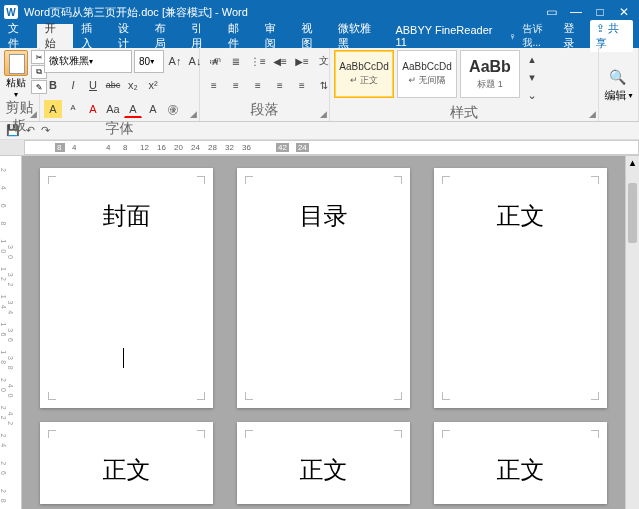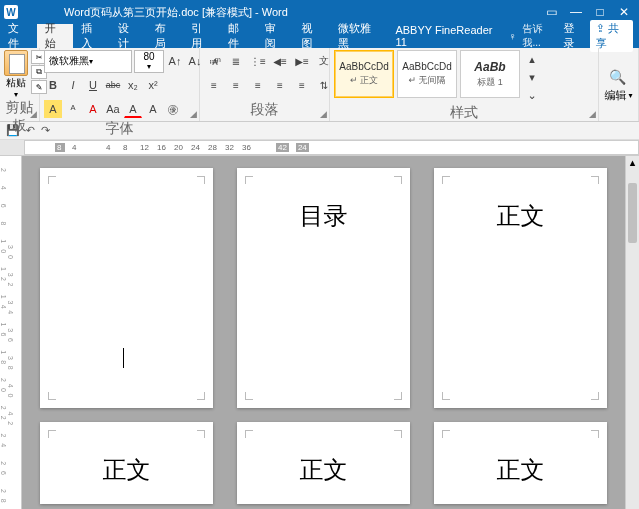--- a/index.html
+++ b/index.html
@@ -1,20 +1,20 @@
 <!DOCTYPE html>
 <html><head>
 <meta charset="utf-8">
 <style>
 * { margin: 0; padding: 0; box-sizing: border-box; font-family: "Microsoft YaHei", sans-serif; }
 body { width: 639px; height: 509px; background: #e6e6e6; overflow: hidden; font-size: 11px; }
 .titlebar { background: #0e6bb4; height: 24px; display: flex; align-items: center; justify-content: space-between; color: #fff; padding: 0 4px; }
 .titlebar-left { display: flex; gap: 6px; align-items: center; }
 .word-icon { width: 14px; height: 14px; background: #fff; color: #0e6bb4; font-weight: bold; font-size: 10px; display: flex; align-items: center; justify-content: center; border-radius: 2px; }
-.titlebar-title { font-size: 11px; margin-left: 40px; }
+.titlebar-title { font-size: 11px; }
 .titlebar-right { display: flex; gap: 2px; align-items: center; }
 .win-btn { width: 22px; height: 18px; display: flex; align-items: center; justify-content: center; font-size: 12px; }
 .menubar { background: #0e6bb4; height: 24px; display: flex; align-items: stretch; color: #fff; }
 .menu-item { padding: 0 8px; display: flex; align-items: center; font-size: 11px; cursor: pointer; }
 .menu-item.active { background: #f3f3f3; color: #333; }
 .menubar-right { margin-left: auto; display: flex; align-items: center; gap: 6px; padding-right: 6px; }
 .tellme { font-size: 10px; opacity: 0.9; }
 .login { font-size: 11px; }
 .share { background: #fff; color: #0e6bb4; padding: 1px 6px; border-radius: 2px; font-size: 11px; }
 .ribbon { background: #f3f3f3; height: 74px; display: flex; border-bottom: 1px solid #ccc; }
@@ -25,30 +25,30 @@
 .paste { display: flex; flex-direction: column; align-items: center; width: 32px; }
 .paste-icon { width: 24px; height: 26px; background: linear-gradient(#ffd9a0,#f5b860); border: 1px solid #c89040; border-radius: 2px; position: relative; }
 .paste-icon::after { content: ""; position: absolute; top: 3px; left: 4px; width: 14px; height: 18px; background: #fff; border: 1px solid #999; }
 .paste-label { font-size: 10px; }
 .side-icons { display: flex; flex-direction: column; gap: 1px; }
 .side-icons span { width: 16px; height: 14px; border: 1px solid #bbb; background: #fff; font-size: 8px; display: flex; align-items: center; justify-content: center; }
 .font-group { width: 160px; }
 .font-row { display: flex; align-items: center; gap: 2px; height: 22px; }
 .font-select, .size-select { border: 1px solid #bbb; background: #fff; height: 23px; display: flex; align-items: center; padding: 0 4px; font-size: 10px; }
 .font-select { width: 88px; }
-.size-select { width: 30px; flex-direction: column; }
+.size-select { width: 30px; }
 .btn { width: 18px; height: 18px; display: flex; align-items: center; justify-content: center; font-size: 11px; color: #444; border: 1px solid transparent; }
 .para-group { width: 130px; }
 .pbtn { width: 20px; height: 18px; display: flex; align-items: center; justify-content: center; font-size: 10px; color: #444; }
 .styles-group { flex: 1; }
 .styles-row { display: flex; gap: 3px; }
 .style-box { width: 60px; height: 48px; border: 1px solid #ccc; background: #fff; display: flex; flex-direction: column; align-items: center; justify-content: center; font-size: 10px; }
 .style-box.selected { border: 1px solid #ffb800; background: #fff8e0; box-shadow: inset 0 0 0 1px #ffd060; }
 .style-preview { font-size: 10px; color: #333; }
-.style-preview.big { font-size: 12px; font-weight: bold; font-style: italic; }
+.style-preview.big { font-size: 16px; font-weight: bold; }
 .style-name { font-size: 9px; color: #666; margin-top: 2px; }
 .edit-group { width: 40px; }
 .edit-btn { font-size: 11px; display: flex; align-items: center; gap: 2px; }
 .qat { background: #f3f3f3; height: 18px; display: flex; align-items: center; gap: 6px; padding-left: 6px; border-bottom: 1px solid #ddd; }
 .qat span { font-size: 11px; color: #555; }
 .ruler-area { display: flex; height: 16px; background: #e6e6e6; border-bottom: 1px solid #ccc; }
 .ruler-left { width: 24px; }
 .ruler { flex: 1; background: #fff; font-size: 8px; color: #666; display: flex; align-items: center; gap: 7px; padding-left: 30px; position: relative; border: 1px solid #ccc; }
 .ruler span { min-width: 10px; }
 .ruler .hl { background: #a5a5a5; color: #fff; padding: 0 2px; }
@@ -254,20 +254,21 @@
 
 <div class="doc-area">
   <div class="vruler">2 4 6 8 10 12 14 16 18 20 22 24 26 28 30 32 34 36 38 40 42</div>
   <div class="pages-wrap">
     <div class="page-row">
       <div class="page">
         <span class="corner tl"></span>
           <span class="corner tr"></span>
           <span class="corner bl"></span>
           <span class="corner br"></span>
+        <div class="page-text">封面</div>
         <div class="cursor"></div>
       </div>
       <div class="page">
         <span class="corner tl"></span>
           <span class="corner tr"></span>
           <span class="corner bl"></span>
           <span class="corner br"></span>
         <div class="page-text">目录</div>
       </div>
       <div class="page">

